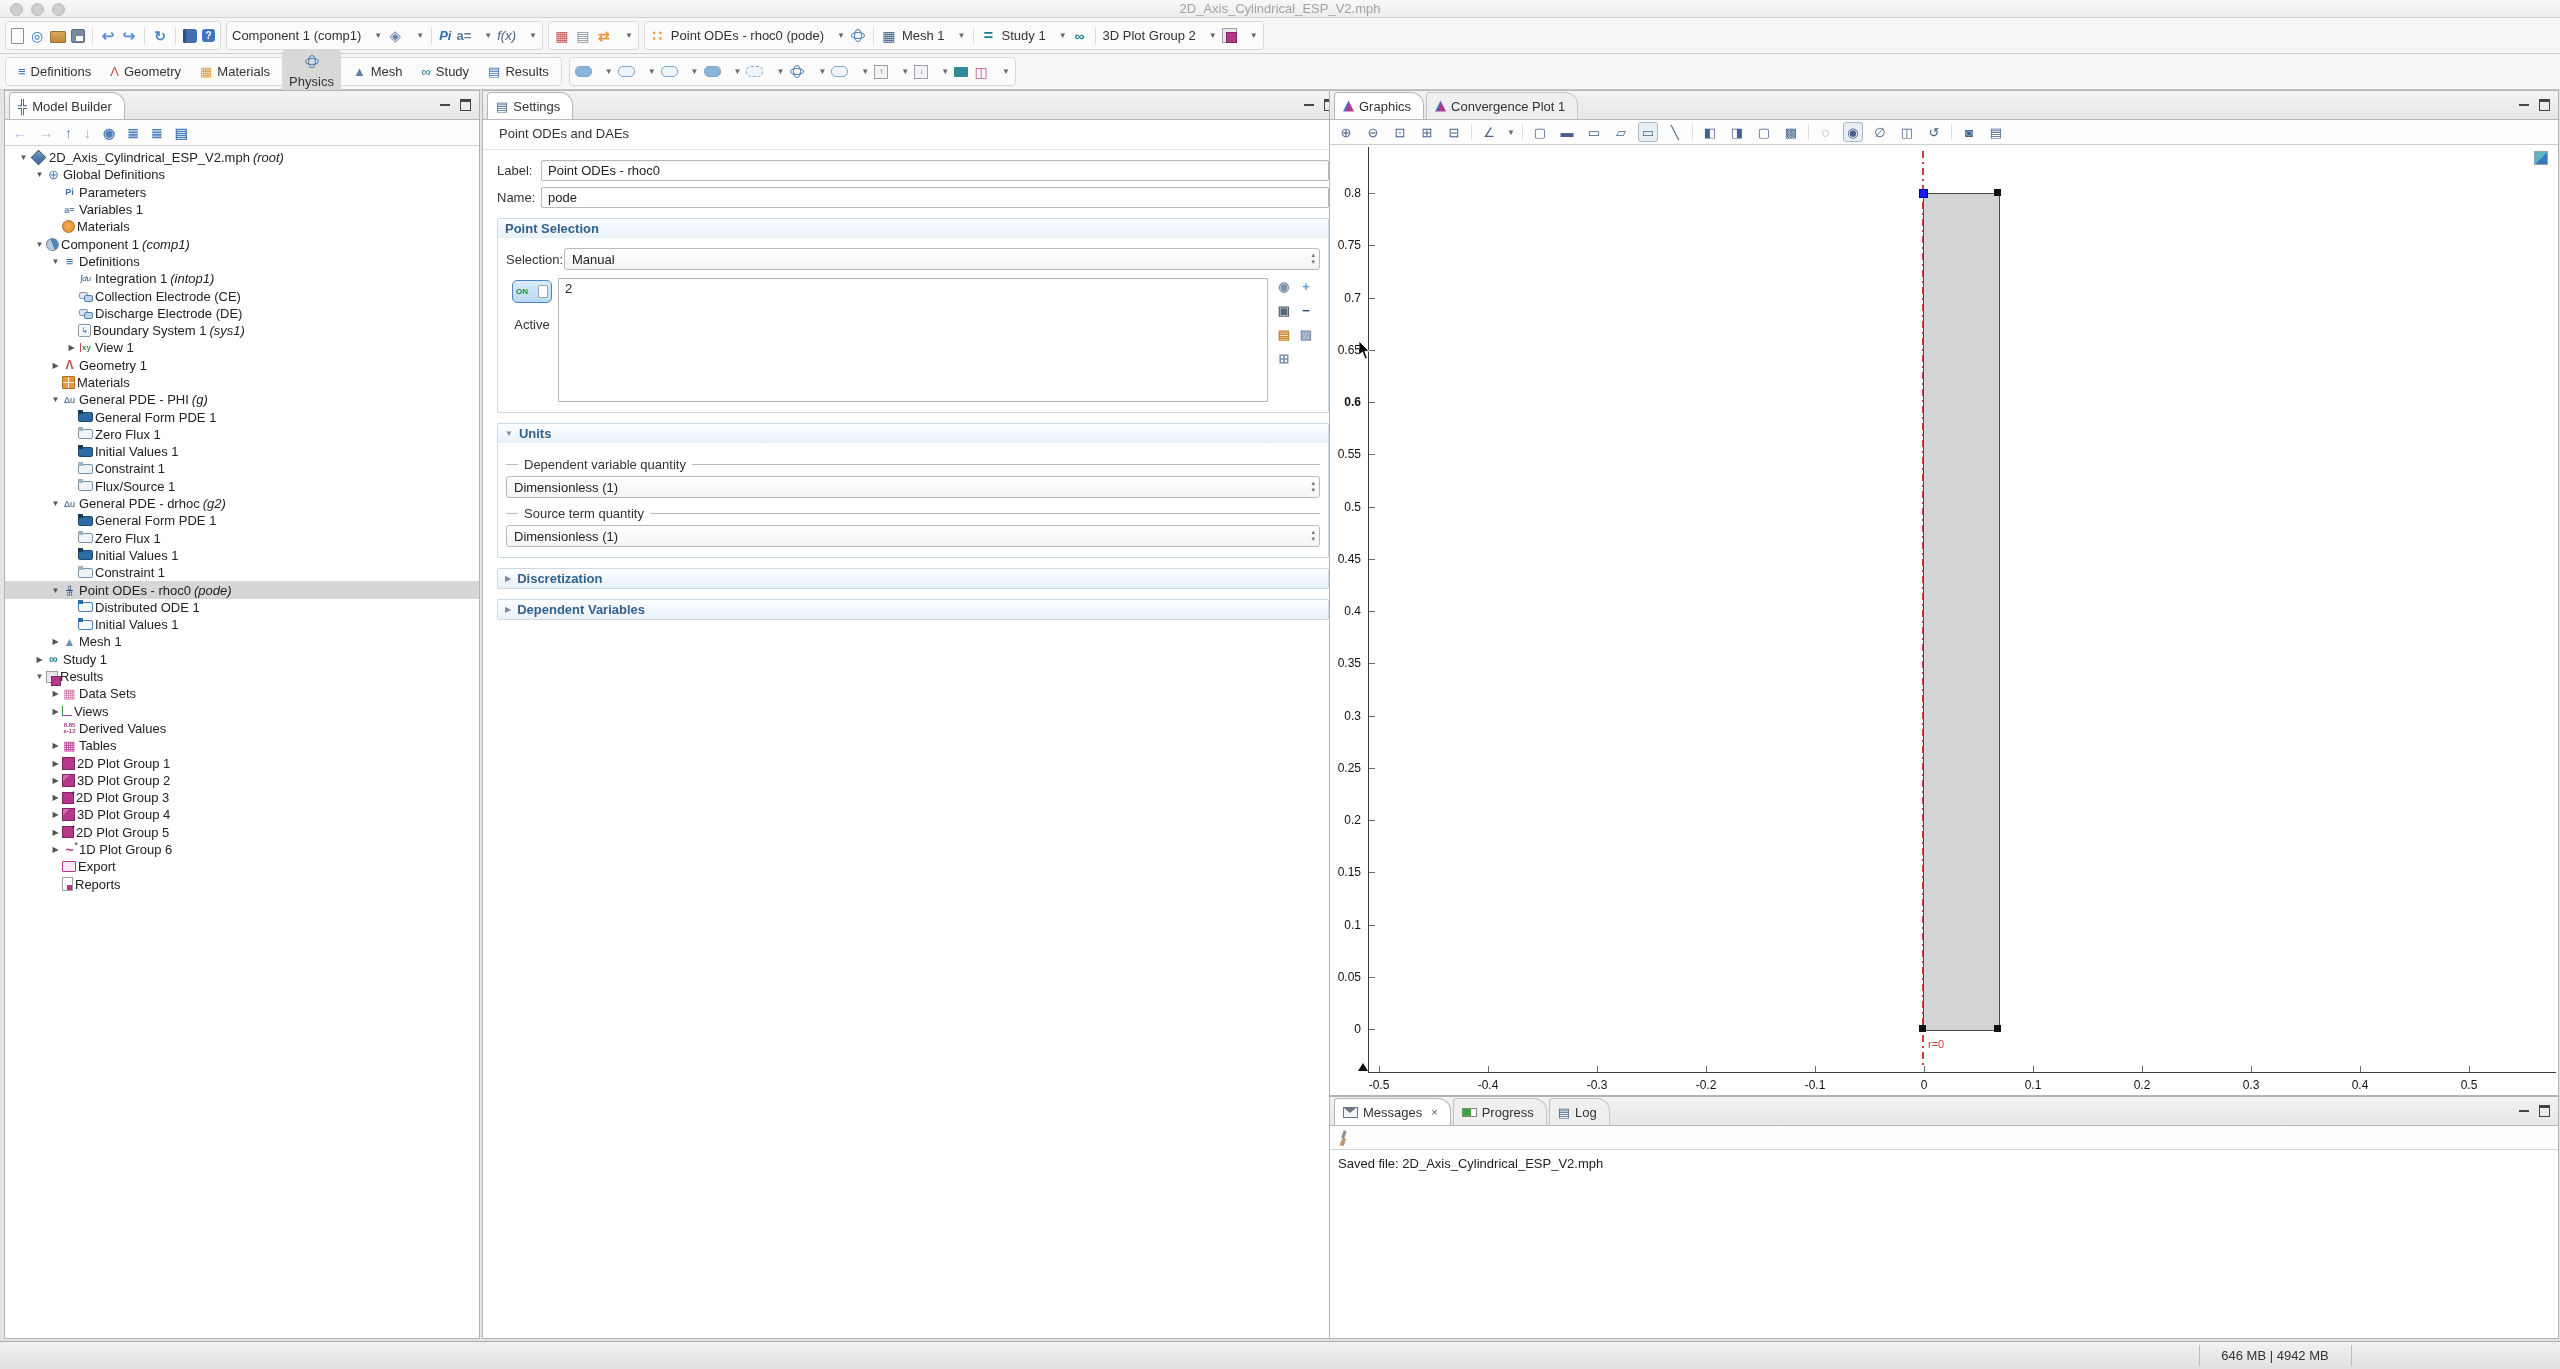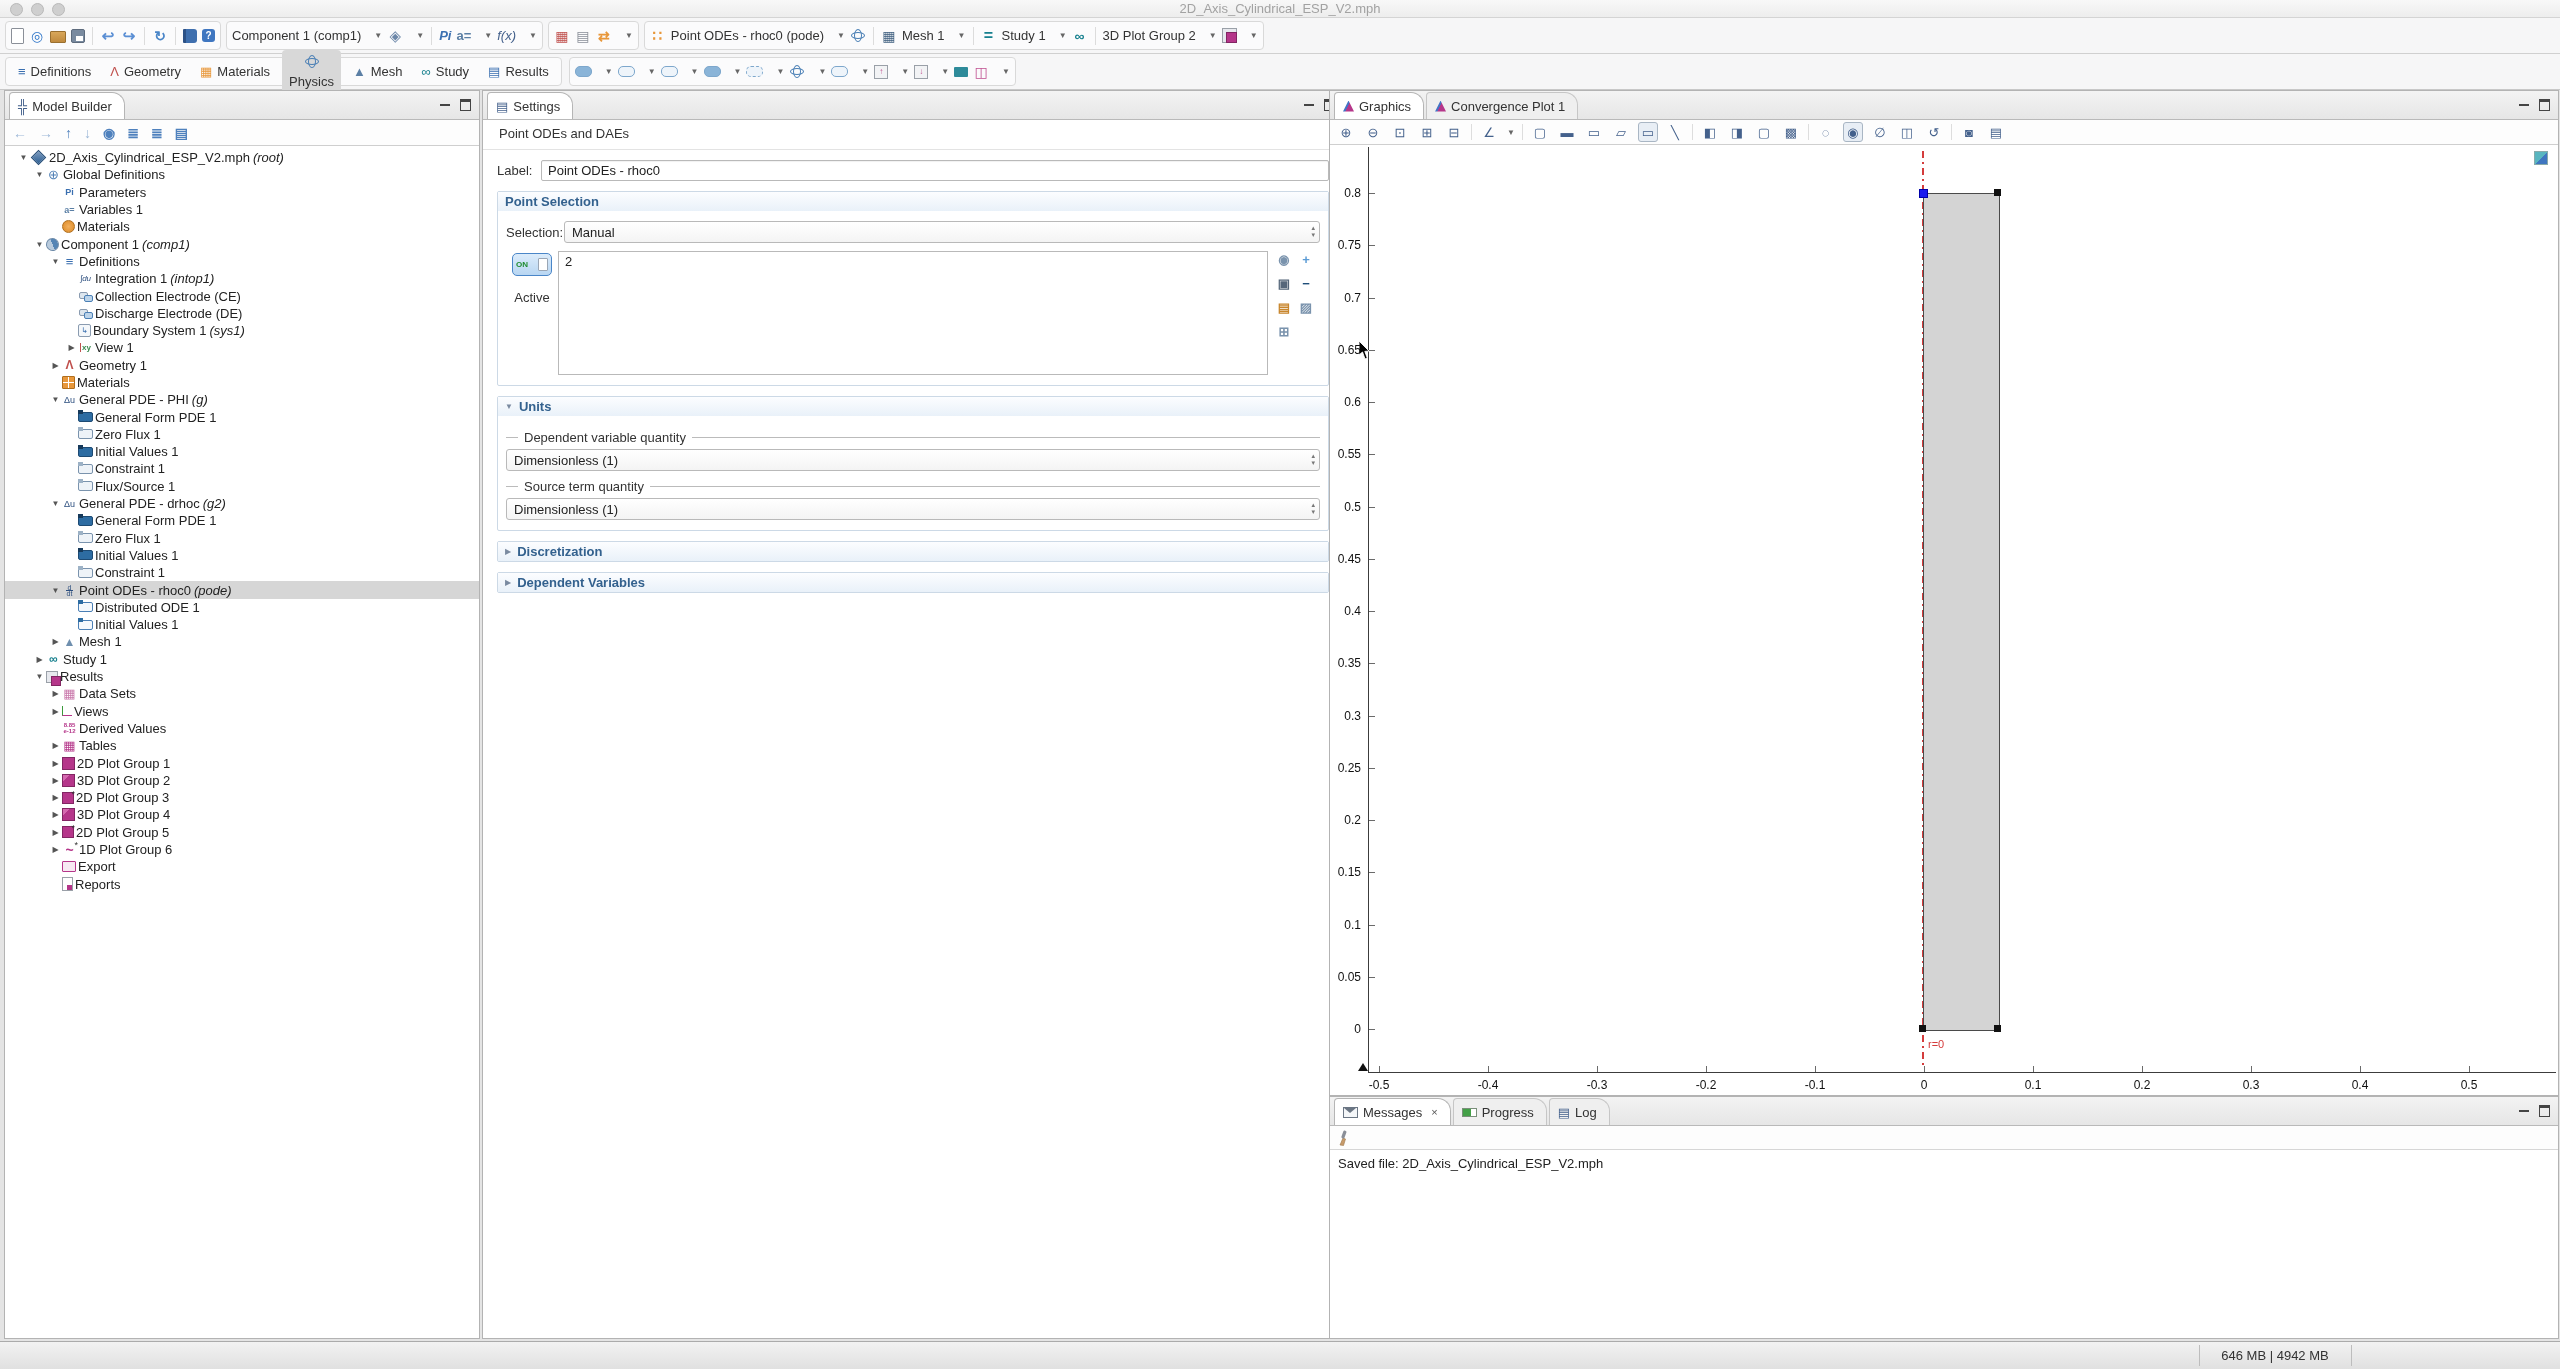--- a/index.html
+++ b/index.html
@@ -724,20 +724,24 @@
           <span class="wbtn-max" data-name="maximize-panel-icon"></span>
         </div>
       </div>
       <div class="set-body" data-name="settings-body">
         <div class="set-header" data-name="settings-header">Point ODEs and DAEs</div>
 
         <div class="frow" data-name="label-row">
           <span class="flabel" data-name="label-field-label">Label:</span>
           <span class="tinput" data-name="label-input">Point ODEs - rhoc0</span>
         </div>
+        <div class="frow" data-name="name-row">
+          <span class="flabel" data-name="name-field-label">Name:</span>
+          <span class="tinput" data-name="name-input">pode</span>
+        </div>
 
         <div class="sec" data-name="point-selection-section">
           <div class="sec-band" data-name="point-selection-header">
             <span>Point Selection</span>
           </div>
           <div class="sec-content" data-name="point-selection-content">
             <div class="sel-row" data-name="selection-row">
               <span class="flabel" style="width:58px" data-name="selection-label">Selection:</span>
               <span class="selbox" data-name="selection-dropdown">
                 <span>Manual</span>
@@ -904,21 +908,21 @@
           <div class="xlab" data-name="x-tick-label" style="left: 1117px; top: 933px;">0.5</div>
           <div class="tick" data-name="y-tick" style="left: 39px; top: 48px; width: 6px; height: 1px;"></div>
           <div class="ylab" data-name="y-tick-label" style="top: 41px;">0.8</div>
           <div class="tick" data-name="y-tick" style="left: 39px; top: 100.25px; width: 6px; height: 1px;"></div>
           <div class="ylab" data-name="y-tick-label" style="top: 93.25px;">0.75</div>
           <div class="tick" data-name="y-tick" style="left: 39px; top: 152.5px; width: 6px; height: 1px;"></div>
           <div class="ylab" data-name="y-tick-label" style="top: 145.5px;">0.7</div>
           <div class="tick" data-name="y-tick" style="left: 39px; top: 204.75px; width: 6px; height: 1px;"></div>
           <div class="ylab" data-name="y-tick-label" style="top: 197.75px;">0.65</div>
           <div class="tick" data-name="y-tick" style="left: 39px; top: 257px; width: 6px; height: 1px;"></div>
-          <div class="ylab" data-name="y-tick-label" style="top: 250px;">0.6</div>
+          <div class="ylab" data-name="y-tick-label" style="top: 250px; font-weight: bold;">0.6</div>
           <div class="tick" data-name="y-tick" style="left: 39px; top: 309.25px; width: 6px; height: 1px;"></div>
           <div class="ylab" data-name="y-tick-label" style="top: 302.25px;">0.55</div>
           <div class="tick" data-name="y-tick" style="left: 39px; top: 361.5px; width: 6px; height: 1px;"></div>
           <div class="ylab" data-name="y-tick-label" style="top: 354.5px;">0.5</div>
           <div class="tick" data-name="y-tick" style="left: 39px; top: 413.75px; width: 6px; height: 1px;"></div>
           <div class="ylab" data-name="y-tick-label" style="top: 406.75px;">0.45</div>
           <div class="tick" data-name="y-tick" style="left: 39px; top: 466px; width: 6px; height: 1px;"></div>
           <div class="ylab" data-name="y-tick-label" style="top: 459px;">0.4</div>
           <div class="tick" data-name="y-tick" style="left: 39px; top: 518.25px; width: 6px; height: 1px;"></div>
           <div class="ylab" data-name="y-tick-label" style="top: 511.25px;">0.35</div>

